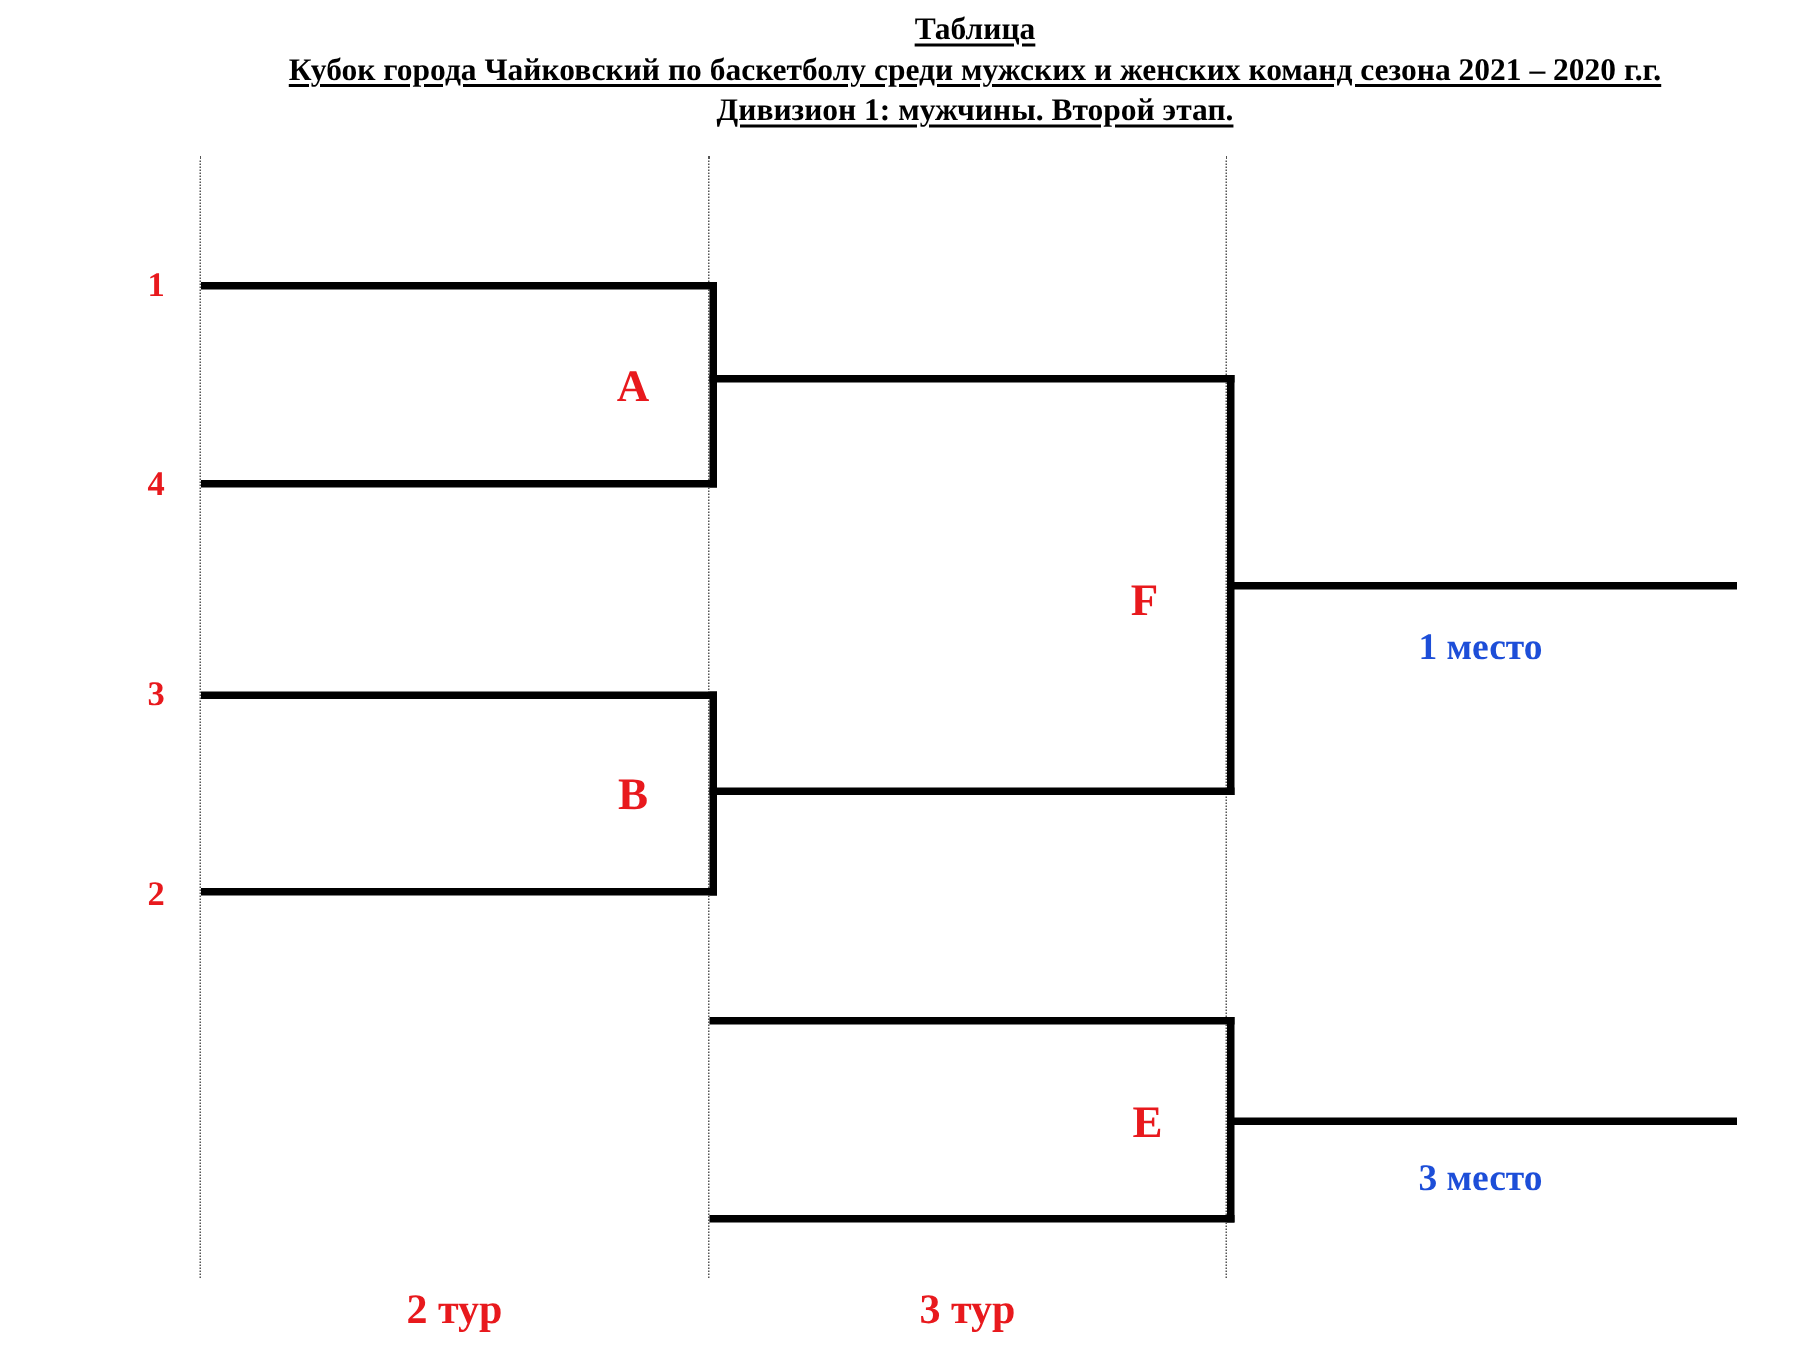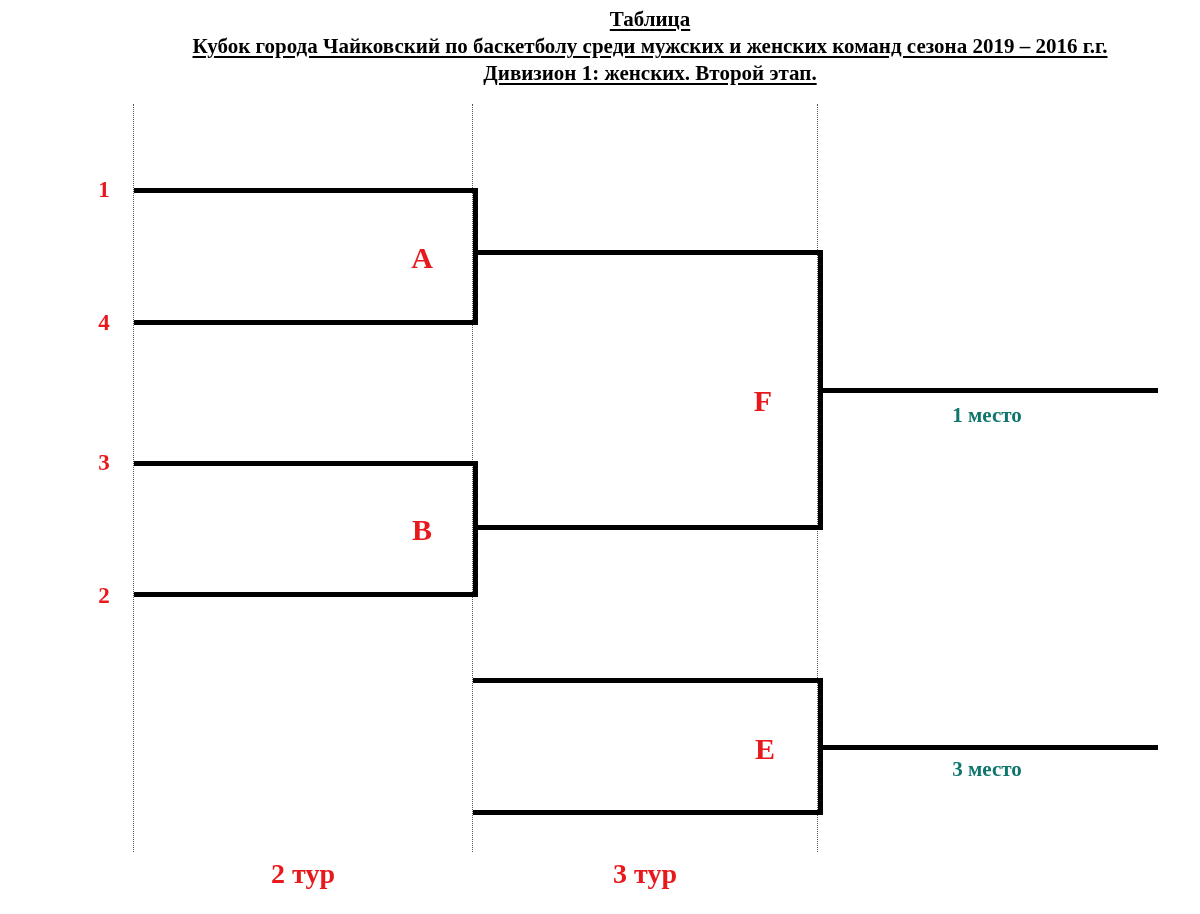--- a/index.html
+++ b/index.html
@@ -41,32 +41,32 @@
   }
 
   
   .hline { position: absolute; height: 5px; background: #000000; }
   .vline { position: absolute; width: 5px; background: #000000; }
 
   
   .lbl { position: absolute; text-align: center; font-weight: bold; }
   .seed   { width: 36px;  font-size: 23px; color: #e8191d; }
   .match  { width: 44px;  font-size: 30px; color: #e8191d; }
-  .place  { width: 200px; font-size: 21px; color: #0f766e; }
+  .place  { width: 200px; font-size: 25px; color: #1d4ed8; margin-top: 15px; }
   .round  { width: 170px; font-size: 28px; color: #e8191d; }
 </style>
 </head>
 <body>
 
 <div class="canvas">
 
   <div class="title">
     <div class="tline"><span>Таблица</span></div>
-    <div class="tline"><span>Кубок города Чайковский по баскетболу среди мужских и женских команд сезона 2019 – 2016 г.г.</span></div>
-    <div class="tline"><span>Дивизион 1: женских. Второй этап.</span></div>
+    <div class="tline"><span>Кубок города Чайковский по баскетболу среди мужских и женских команд сезона 2021 – 2020 г.г.</span></div>
+    <div class="tline"><span>Дивизион 1: мужчины. Второй этап.</span></div>
   </div>
 
   <div class="dotted" style="left:133px;"></div>
   <div class="dotted" style="left:472px;"></div>
   <div class="dotted" style="left:817px;"></div>
 
   <div class="hline" style="left:134px; top:188px; width:344px;"></div>
   <div class="hline" style="left:134px; top:320px; width:344px;"></div>
   <div class="vline" style="left:473px; top:188px; height:137px;"></div>
 

